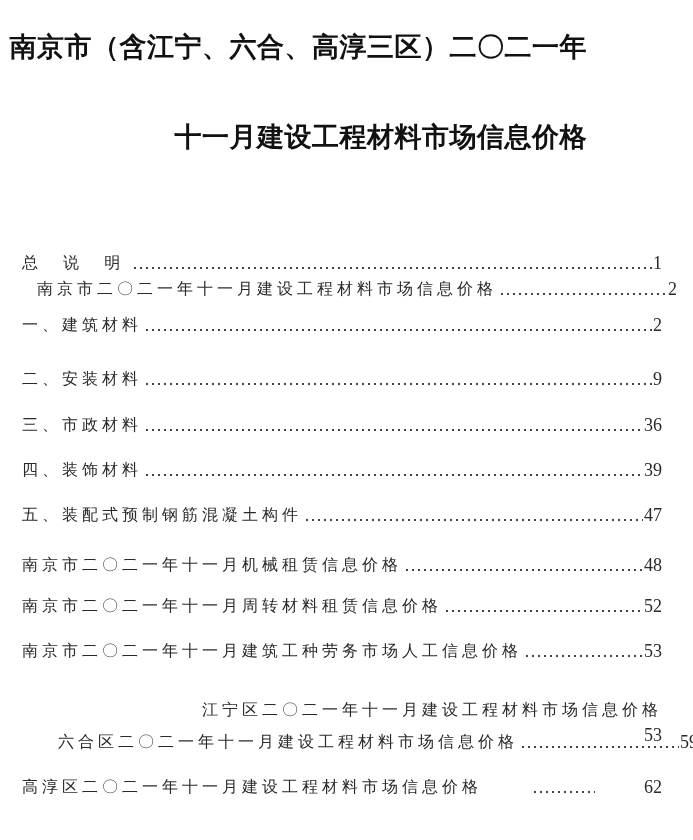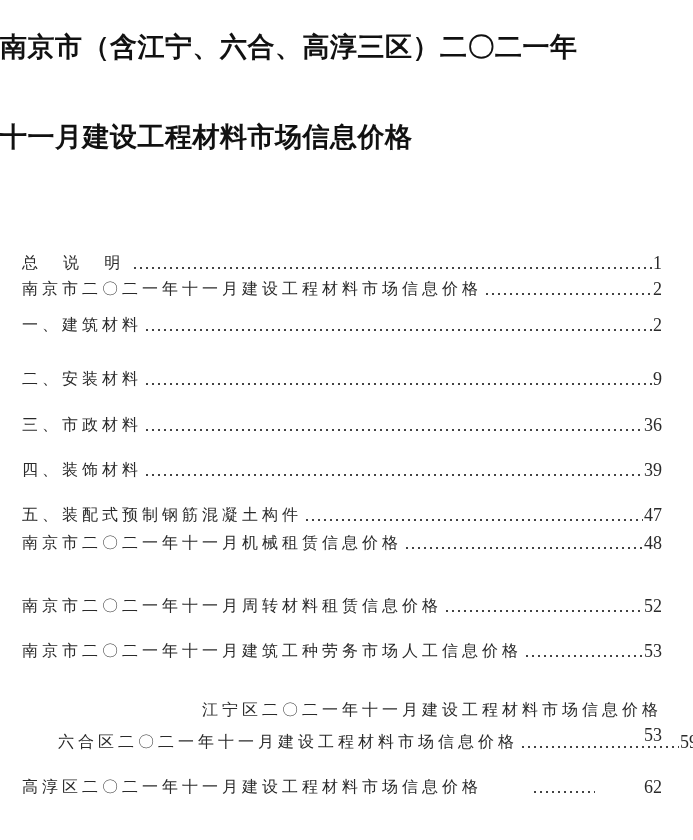--- a/index.html
+++ b/index.html
@@ -11,21 +11,21 @@
       width: 693px;
       height: 840px;
       position: relative;
       overflow: hidden;
       color: #1a1a1a;
     }
     .title {
       position: absolute;
       left: 0;
       width: 587px;
-      text-align: left;
+      text-align: right;
       font-family: "DejaVu Sans", sans-serif;
       font-weight: bold;
       font-size: 27px;
       line-height: 34px;
       color: #111111;
       white-space: nowrap;
       letter-spacing: 0.5px;
     }
     .title.line1 { top: 30px; }
     .title.line2 { top: 120px; }
@@ -76,21 +76,21 @@
 
 <div class="title line1">南京市（含江宁、六合、高淳三区）二〇二一年</div>
 <div class="title line2">十一月建设工程材料市场信息价格</div>
 
 <div class="toc">
   <div class="toc-row" style="top:0px;margin-top:20px;">
     <span class="toc-label spaced">总 说 明</span>
     <span class="toc-dots"></span>
     <span class="toc-page">1</span>
   </div>
-  <div class="toc-row" style="top:46px;">
+  <div class="toc-row" style="top:46px;margin-left:15px;">
     <span class="toc-label">南京市二〇二一年十一月建设工程材料市场信息价格</span>
     <span class="toc-dots"></span>
     <span class="toc-page">2</span>
   </div>
   <div class="toc-row" style="top:82px;">
     <span class="toc-label">一、建筑材料</span>
     <span class="toc-dots"></span>
     <span class="toc-page">2</span>
   </div>
   <div class="toc-row" style="top:136px;">
@@ -106,21 +106,21 @@
   <div class="toc-row" style="top:227px;">
     <span class="toc-label">四、装饰材料</span>
     <span class="toc-dots"></span>
     <span class="toc-page">39</span>
   </div>
   <div class="toc-row" style="top:272px;">
     <span class="toc-label">五、装配式预制钢筋混凝土构件</span>
     <span class="toc-dots"></span>
     <span class="toc-page">47</span>
   </div>
-  <div class="toc-row" style="top:300px;">
+  <div class="toc-row" style="top:322px;">
     <span class="toc-label">南京市二〇二一年十一月机械租赁信息价格</span>
     <span class="toc-dots"></span>
     <span class="toc-page">48</span>
   </div>
   <div class="toc-row" style="top:363px;">
     <span class="toc-label">南京市二〇二一年十一月周转材料租赁信息价格</span>
     <span class="toc-dots"></span>
     <span class="toc-page">52</span>
   </div>
   <div class="toc-row" style="top:408px;">

